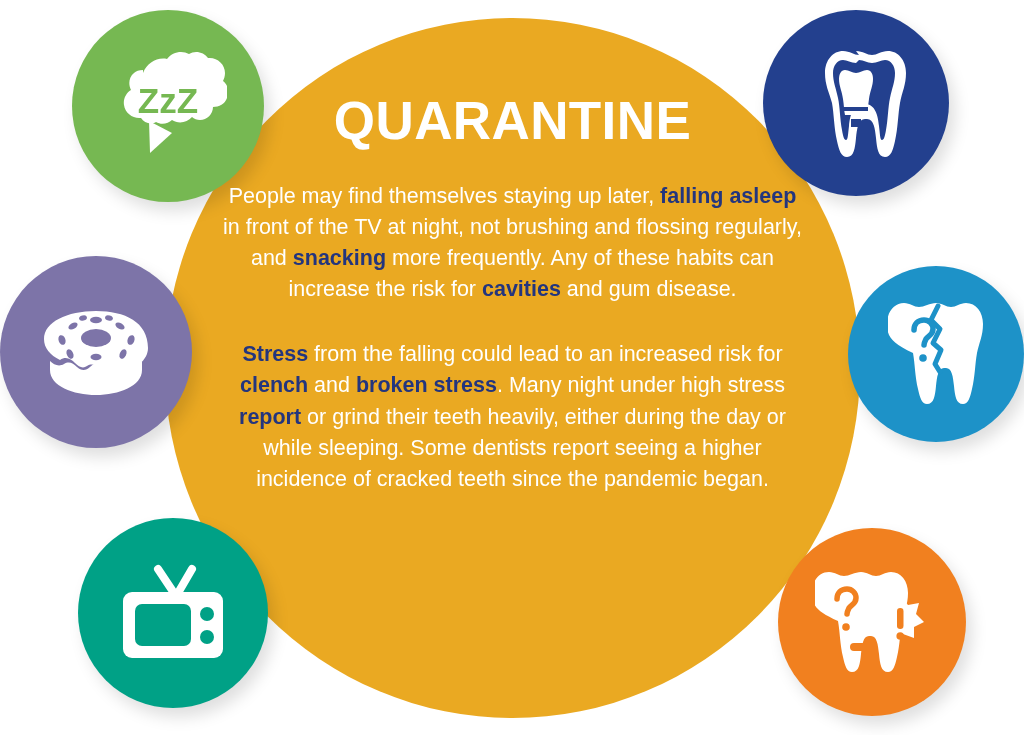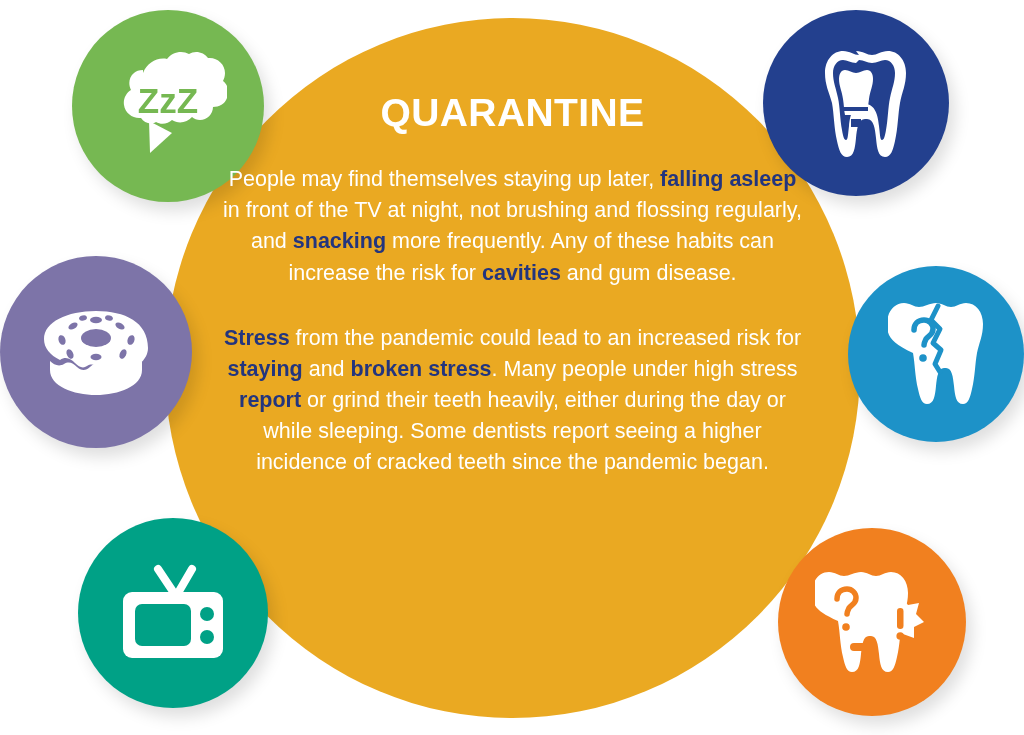--- a/index.html
+++ b/index.html
@@ -34,21 +34,21 @@
   .content {
     position: absolute;
     left: 195px;
     top: 90px;
     width: 635px;
     z-index: 4;
     text-align: center;
     color: #ffffff;
   }
   .title {
-    font-size: 39px;
+    font-size: 53px;
     font-weight: bold;
     line-height: 1.18;
     letter-spacing: 0.4px;
     margin: 0 0 28px 0;
     color: #ffffff;
   }
   .title .line {
     display: block;
   }
   .para {
@@ -203,16 +203,16 @@
     </span>
   </div>
 
   <div class="content">
     <h1 class="title">
       <span class="line">QUARANTINE</span>
     </h1>
 
     <p class="para"><span>People may find themselves staying up later, </span><b>falling asleep</b><span> in front of the TV at night, not brushing and flossing regularly, and </span><b>snacking</b><span> more frequently. Any of these habits can increase the risk for </span><b>cavities</b><span> and gum disease.</span></p>
 
-    <p class="para"><b>Stress</b><span> from the pandemic could lead to an increased risk for </span><b>staying</b><span> and </span><b>broken stress</b><span>. Many people under high stress </span><b>report</b><span> or grind their teeth heavily, either during the day or while sleeping. Some dentists report seeing a higher incidence of cracked teeth since the pandemic began.</span></p>
+    <p class="para"><b>Stress</b><span> from the falling could lead to an increased risk for </span><b>clench</b><span> and </span><b>broken stress</b><span>. Many night under high stress </span><b>report</b><span> or grind their teeth heavily, either during the day or while sleeping. Some dentists report seeing a higher incidence of cracked teeth since the pandemic began.</span></p>
   </div>
 
 </div>
 
 </body></html>

